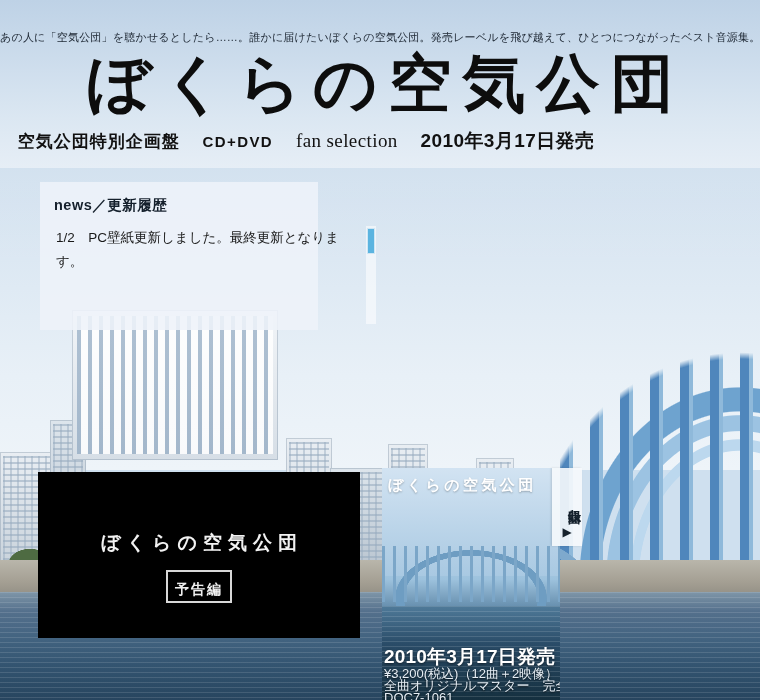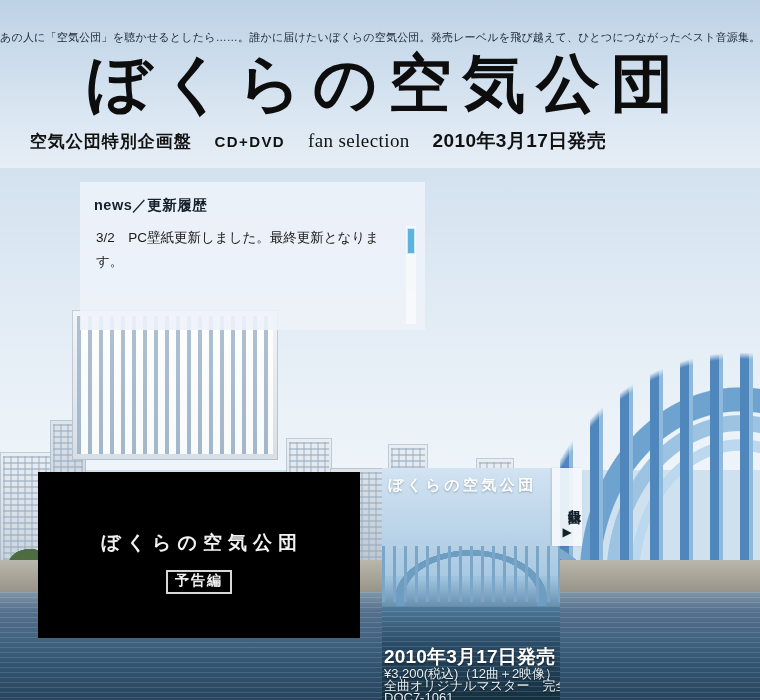--- a/index.html
+++ b/index.html
@@ -57,47 +57,47 @@
   .bg-haze{position:absolute;inset:0;background:linear-gradient(180deg,rgba(255,255,255,.18),rgba(255,255,255,0) 40%);}
 
   
   .header{position:absolute;left:0;top:0;width:760px;height:168px;
       background:linear-gradient(180deg,#bed2e6 0%,#ccdcec 35%,#dbe7f2 70%,#e6eef6 100%);}
   .tagline{position:absolute;left:0;top:30px;width:760px;text-align:right;
       font-size:11px;line-height:14px;color:#1d2733;letter-spacing:.2px;white-space:nowrap;}
   .maintitle{position:absolute;left:0;top:48px;width:760px;text-align:center;
       font-size:63px;line-height:70px;font-weight:700;color:#0d0d0d;
       letter-spacing:11px;text-indent:11px;white-space:nowrap;}
-  .subline{position:absolute;left:12px;top:128px;width:612px;text-align:center;
+  .subline{position:absolute;left:0;top:128px;width:612px;text-align:center;
       white-space:nowrap;color:#111;}
   .sub-jp{font-size:17px;font-weight:700;letter-spacing:1px;}
   .sub-cd{font-size:15px;font-weight:700;letter-spacing:1.4px;}
   .sub-fan{font-family:"Liberation Serif","DejaVu Serif",serif;font-size:19px;letter-spacing:.4px;}
   .sub-date{font-size:19px;font-weight:700;letter-spacing:.4px;}
   .sp{display:inline-block;width:14px;}
 
   
-  .news{position:absolute;left:40px;top:182px;width:345px;height:148px;
-      background:rgba(238,243,249,.88);margin-left:40px;}
+  .news{position:absolute;left:40px;top:182px;width:278px;height:148px;
+      background:rgba(238,243,249,.88);}
   .news-h{position:absolute;left:14px;top:14px;font-size:14.5px;font-weight:700;
       color:#15202c;letter-spacing:.5px;}
   .news-body{position:absolute;left:16px;top:44px;width:300px;
       font-size:13.5px;line-height:24px;color:#1a1a1a;}
   .news-line{white-space:nowrap;}
   .news-scrollbar{position:absolute;left:326px;top:44px;width:10px;height:98px;
       background:rgba(255,255,255,.55);}
   .news-thumb{position:absolute;left:327px;top:46px;width:8px;height:26px;
       background:#5bb4e0;border:1px solid #cfe6f4;box-sizing:border-box;}
 
   
   .video{position:absolute;left:38px;top:472px;width:322px;height:166px;background:#000;}
   .video-title{position:absolute;left:0;top:58px;width:322px;text-align:center;
       font-size:19px;font-weight:700;color:#f2f2f2;letter-spacing:6px;text-indent:6px;white-space:nowrap;}
   .video-badge{position:absolute;left:50%;top:98px;transform:translateX(-50%);
-      border:2px solid #d8d8d8;padding:0 7px 2px;font-size:14px;font-weight:700;
+      border:2px solid #d8d8d8;padding:9px 7px 2px;font-size:14px;font-weight:700;
       color:#efefef;letter-spacing:2px;white-space:nowrap;}
 
   
   .album{position:absolute;left:382px;top:468px;width:178px;height:232px;overflow:hidden;
       background:linear-gradient(180deg,#cfe2f1 0%,#bcd6ea 30%,#9dc2dd 48%,#5d86a6 62%,#2b4e6b 78%,#16303f 100%);}
   .album-sky{position:absolute;left:0;top:0;width:178px;height:108px;
       background:linear-gradient(180deg,#d2e3f2,#a9c9e2);}
   .album-arch{position:absolute;left:-6px;top:56px;width:190px;height:110px;
       background:radial-gradient(ellipse 98px 62px at 95px 74px,rgba(0,0,0,0) 0 68%,#6e9dc2 68.5% 77%,rgba(0,0,0,0) 77.5%);}
   .album-cols{position:absolute;left:0;top:78px;width:178px;height:56px;
@@ -167,21 +167,21 @@
       <span class="sp"></span>
       <span class="sub-fan">fan selection</span>
       <span class="sp"></span>
       <span class="sub-date">2010年3月17日発売</span>
     </div>
   </div>
 
   <div class="news">
     <div class="news-h">news／更新履歴</div>
     <div class="news-body">
-      <div class="news-line">3/2　PC壁紙更新しました。最終更新となりま</div>
+      <div class="news-line">1/2　PC壁紙更新しました。最終更新となりま</div>
       <div class="news-line">す。</div>
     </div>
     <div class="news-scrollbar"></div>
     <div class="news-thumb"></div>
   </div>
 
   <div class="video">
     <div class="video-title">ぼくらの空気公団</div>
     <div class="video-badge">予告編</div>
   </div>

